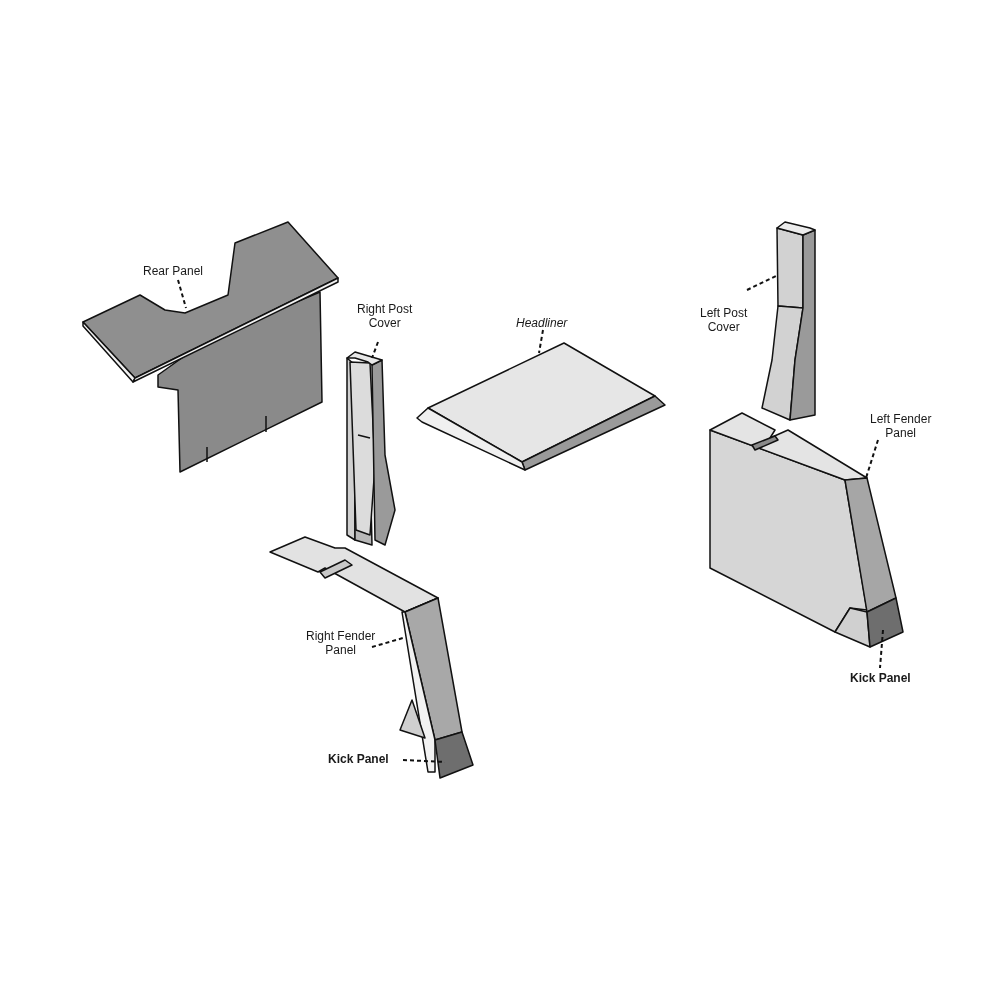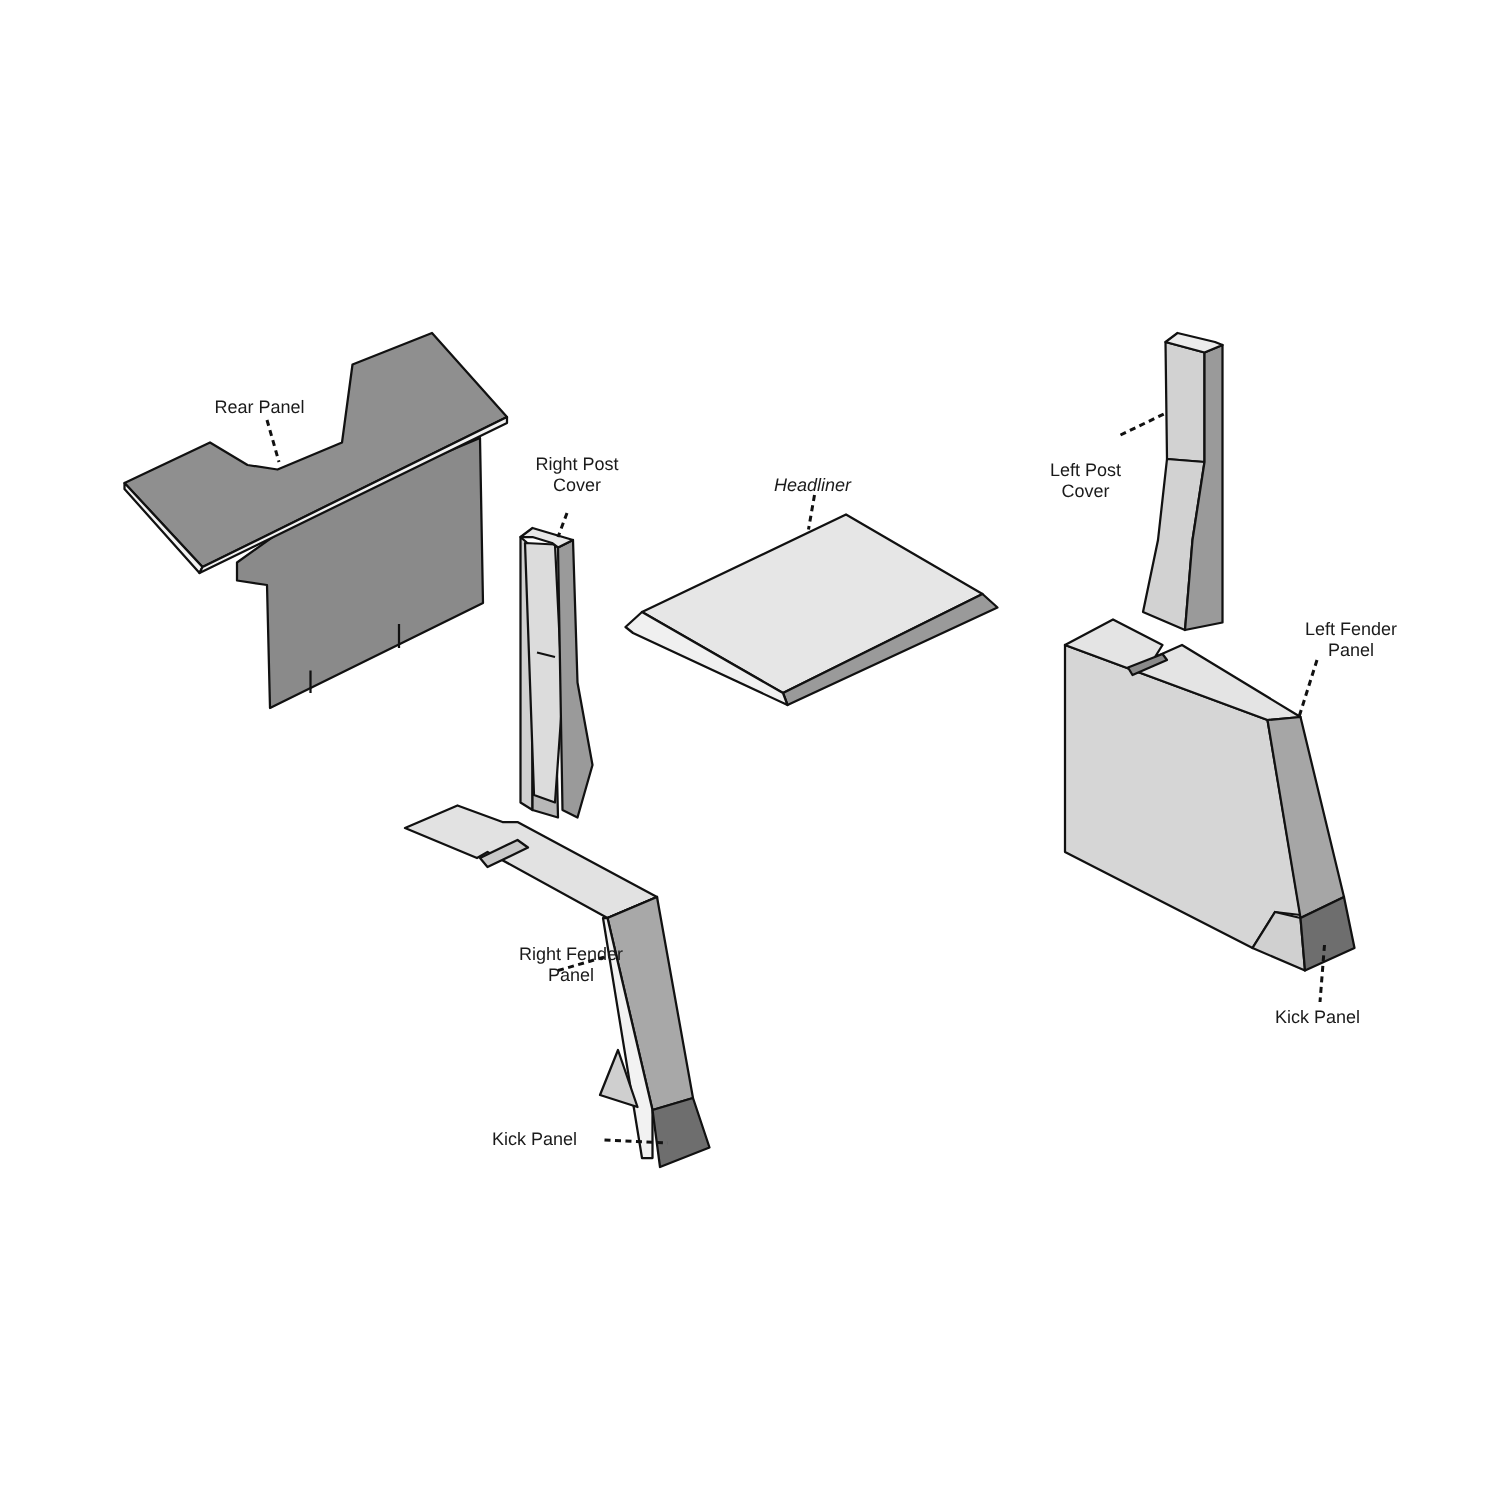--- a/index.html
+++ b/index.html
@@ -7,21 +7,21 @@
     #diagram { position: absolute; left: 0; top: 0; width: 1000px; height: 748px; }
     .label {
       position: absolute;
       font-family: "Liberation Sans", sans-serif;
       font-size: 12px;
       color: #1a1a1a;
       text-align: center;
       line-height: 14px;
       white-space: pre;
     }
-    .label.bold { font-weight: normal; }
+    .label.bold { font-weight: bold; }
     .leader { stroke: #111; stroke-width: 2; stroke-dasharray: 4 3; fill: none; }
     .edge { stroke: #111; stroke-width: 1.5; stroke-linejoin: round; }
   </style>
 </head>
 <body>
 
 <div id="diagram">
   <svg width="1000" height="1000" viewBox="0 0 1000 1000">
 
     <g>
@@ -87,17 +87,17 @@
   </svg>
 
   <div class="label" style="left:143px; top:264px;">Rear Panel</div>
   <div class="label" style="left:357px; top:302px;">Right Post
 Cover</div>
   <div class="label" style="left:516px; top:316px;font-style:italic;">Headliner</div>
   <div class="label" style="left:700px; top:268px;margin-top:38px;">Left Post
 Cover</div>
   <div class="label" style="left:839px; top:412px;margin-left:31px;">Left Fender
 Panel</div>
-  <div class="label" style="left:306px; top:629px;margin-left:40px;">Right Fender
+  <div class="label" style="left:306px; top:629px;">Right Fender
 Panel</div>
   <div class="label bold" style="left:328px; top:752px;">Kick Panel</div>
   <div class="label bold" style="left:850px; top:671px;">Kick Panel</div>
 </div>
 
 </body></html>

